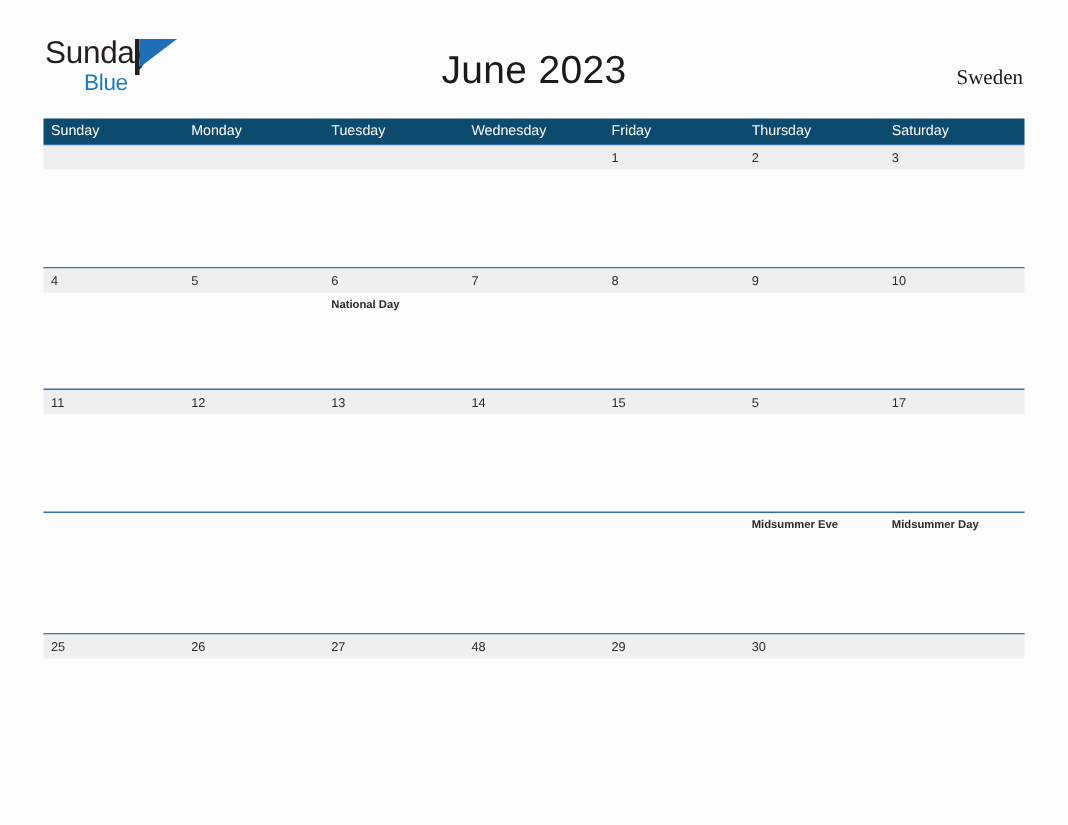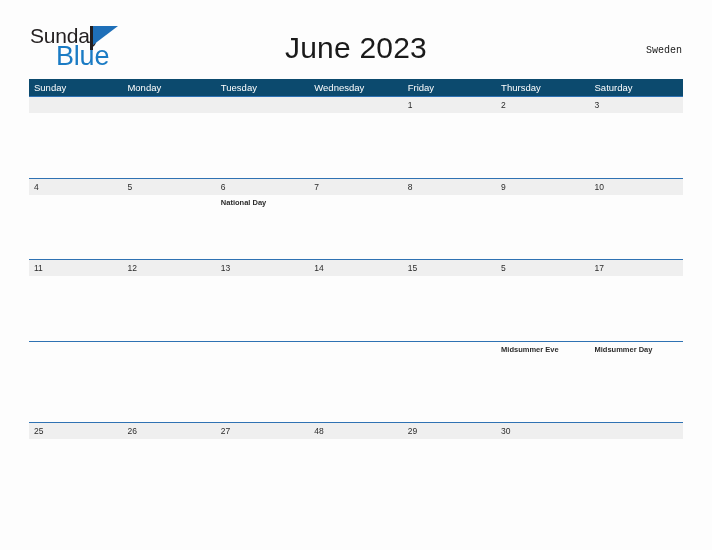--- a/index.html
+++ b/index.html
@@ -35,21 +35,21 @@
     font-size: 21px;
     color: #231f20;
     letter-spacing: -0.2px;
     line-height: 22px;
     font-family: "Liberation Sans", sans-serif;
   }
   .logo-blue {
     position: absolute;
     left: 26px;
     top: 20px;
-    font-size: 27px;
+    font-size: 15px;
     color: #1a7bc4;
     letter-spacing: -0.2px;
     line-height: 22px;
     font-family: "Liberation Sans", sans-serif;
   }
   .logo-flag {
     position: absolute;
     left: 60px;
     top: 1px;
     width: 30px;
@@ -72,34 +72,34 @@
     border-top: 19px solid #1e6fb8;
     border-right: 25px solid transparent;
   }
 
   .cal-title {
     position: absolute;
     left: 0;
     right: 0;
     top: 31px;
     text-align: center;
-    font-size: 30px;
+    font-size: 26px;
     color: #1a1a1a;
     font-weight: normal;
     letter-spacing: 0.2px;
     font-family: "Liberation Sans", sans-serif;
   }
 
   .country {
     position: absolute;
     right: 30px;
     top: 45px;
-    font-size: 10px;
+    font-size: 14px;
     color: #1a1a1a;
-    font-family: Liberation Mono, monospace;
+    font-family: Liberation Serif, serif;
   }
 
   
   .calendar {
     position: absolute;
     left: 29px;
     top: 79px;
     width: 654px;
   }
 

